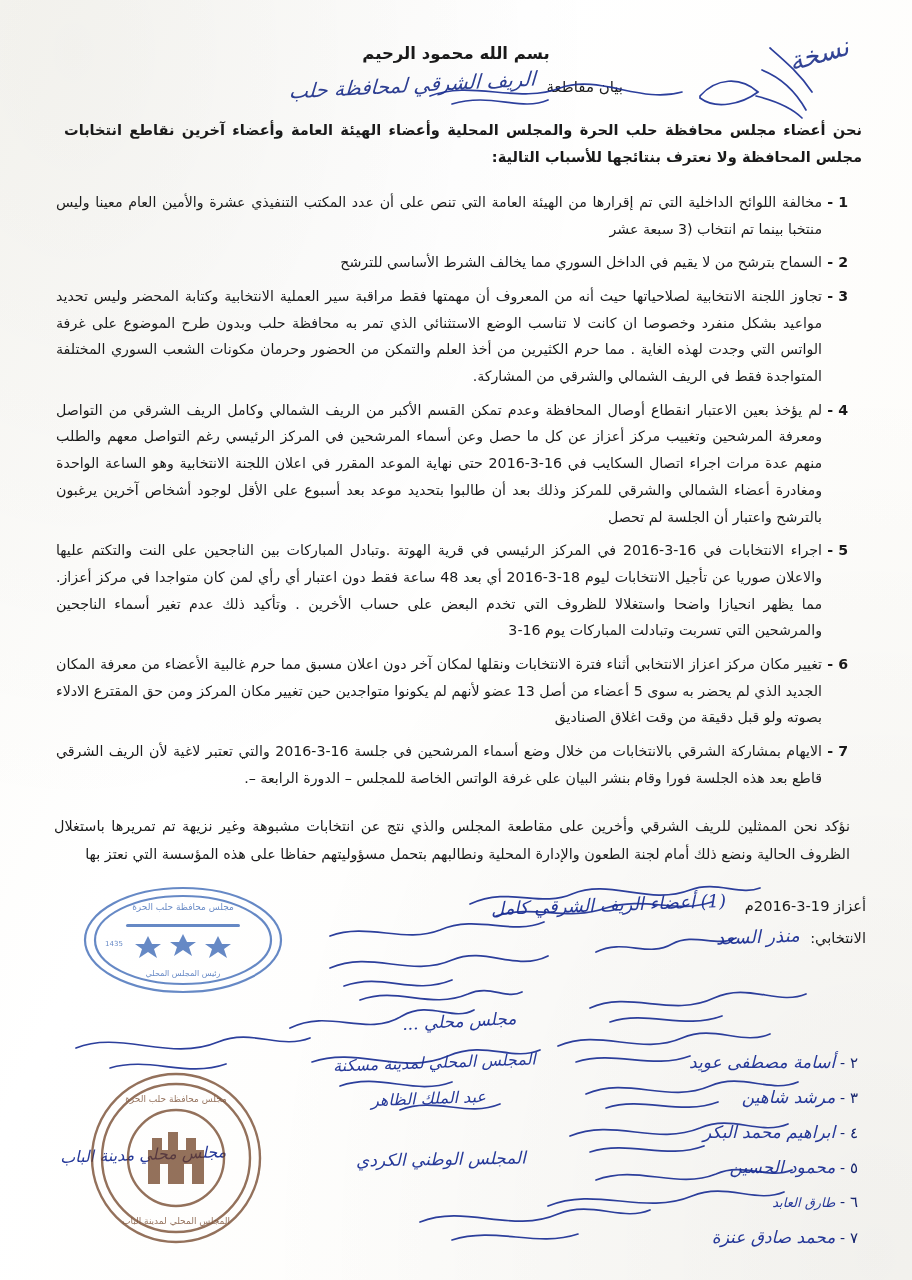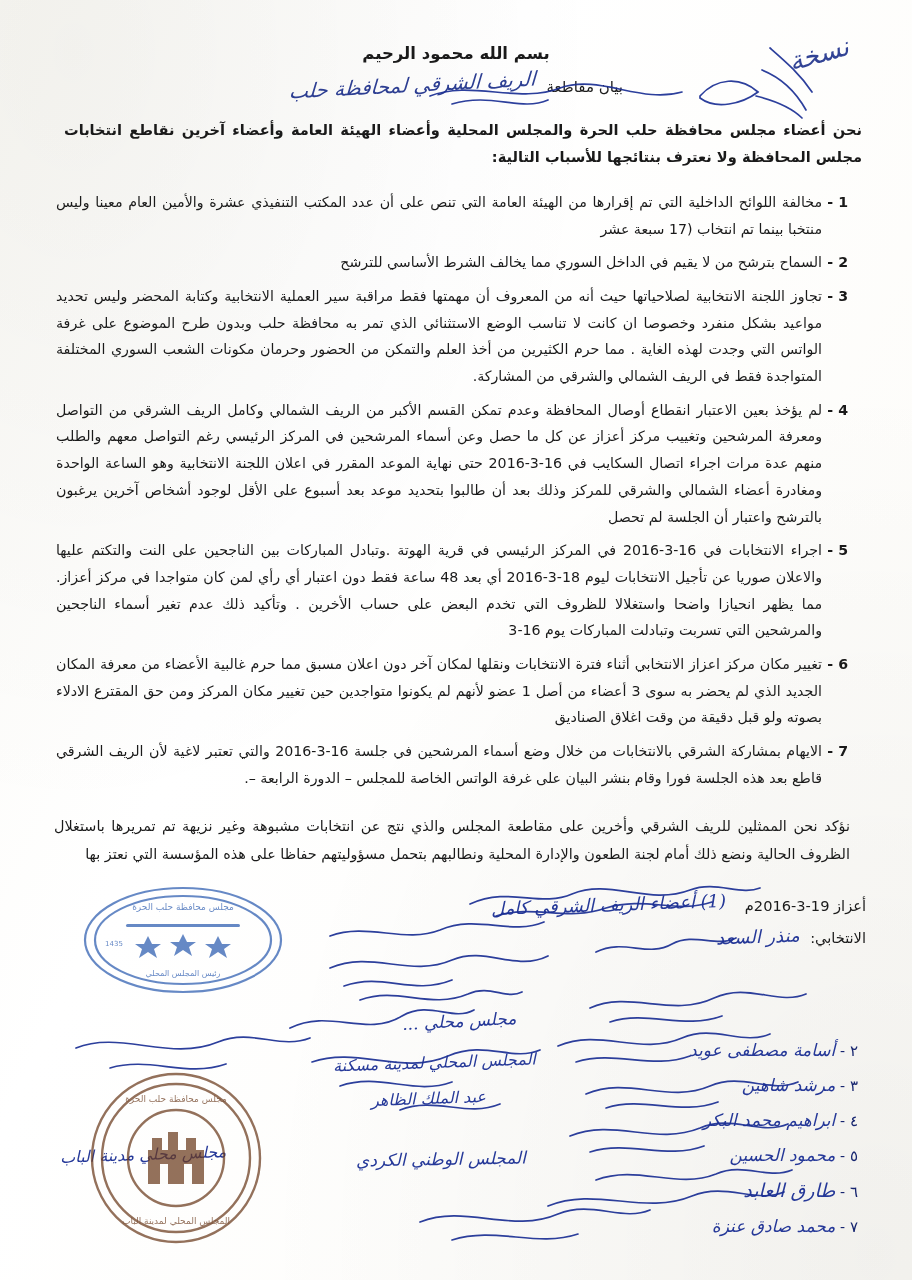--- a/index.html
+++ b/index.html
@@ -131,21 +131,21 @@
     position: absolute;
     color: #1b2f94;
     font-family: "DejaVu Serif", "Liberation Serif", serif;
     font-style: italic;
     white-space: nowrap;
     opacity: 0.95;
   }
   .num-list {
     position: absolute;
     right: 8px;
-    top: 84px;
+    top: 96px;
     font-size: 15px;
     line-height: 34px;
     color: #16256f;
     font-family: "DejaVu Serif", serif;
   }
   
   .stamp {
     position: absolute;
     border-radius: 50%;
     display: flex;
@@ -256,26 +256,26 @@
 
     <div class="subtitle-row">
       <span class="hw-topright">نسخة</span>
       <span class="printed">بيان مقاطعة</span>
       <span class="handwritten-inline">الريف الشرقي لمحافظة حلب</span>
     </div>
 
     <p class="intro">نحن أعضاء مجلس محافظة حلب الحرة والمجلس المحلية وأعضاء الهيئة العامة وأعضاء آخرين نقاطع انتخابات مجلس المحافظة ولا نعترف بنتائجها للأسباب التالية:</p>
 
     <ol class="clauses">
-      <li>مخالفة اللوائح الداخلية التي تم إقرارها من الهيئة العامة التي تنص على أن عدد المكتب التنفيذي عشرة والأمين العام معينا وليس منتخبا بينما تم انتخاب (17 سبعة عشر</li>
+      <li>مخالفة اللوائح الداخلية التي تم إقرارها من الهيئة العامة التي تنص على أن عدد المكتب التنفيذي عشرة والأمين العام معينا وليس منتخبا بينما تم انتخاب (3 سبعة عشر</li>
       <li>السماح بترشح من لا يقيم في الداخل السوري مما يخالف الشرط الأساسي للترشح</li>
       <li>تجاوز اللجنة الانتخابية لصلاحياتها حيث أنه من المعروف أن مهمتها فقط مراقبة سير العملية الانتخابية وكتابة المحضر وليس تحديد مواعيد بشكل منفرد وخصوصا ان كانت لا تناسب الوضع الاستثنائي الذي تمر به محافظة حلب وبدون طرح الموضوع على غرفة الواتس التي وجدت لهذه الغاية . مما حرم الكثيرين من أخذ العلم والتمكن من الحضور وحرمان مكونات الشعب السوري المختلفة المتواجدة فقط في الريف الشمالي والشرقي من المشاركة.</li>
       <li>لم يؤخذ بعين الاعتبار انقطاع أوصال المحافظة وعدم تمكن القسم الأكبر من الريف الشمالي وكامل الريف الشرقي من التواصل ومعرفة المرشحين وتغييب مركز أعزاز عن كل ما حصل وعن أسماء المرشحين في المركز الرئيسي رغم التواصل معهم والطلب منهم عدة مرات اجراء اتصال السكايب في 16-3-2016 حتى نهاية الموعد المقرر في اعلان اللجنة الانتخابية وهو الساعة الواحدة ومغادرة أعضاء الشمالي والشرقي للمركز وذلك بعد أن طالبوا بتحديد موعد بعد أسبوع على الأقل لوجود أشخاص آخرين يرغبون بالترشح واعتبار أن الجلسة لم تحصل</li>
       <li>اجراء الانتخابات في 16-3-2016 في المركز الرئيسي في قرية الهوتة .وتبادل المباركات بين الناجحين على النت والتكتم عليها والاعلان صوريا عن تأجيل الانتخابات ليوم 18-3-2016 أي بعد 48 ساعة فقط دون اعتبار أي رأي لمن كان متواجدا في مركز أعزاز. مما يظهر انحيازا واضحا واستغلالا للظروف التي تخدم البعض على حساب الأخرين . وتأكيد ذلك عدم تغير أسماء الناجحين والمرشحين التي تسربت وتبادلت المباركات يوم 16-3</li>
-      <li>تغيير مكان مركز اعزاز الانتخابي أثناء فترة الانتخابات ونقلها لمكان آخر دون اعلان مسبق مما حرم غالبية الأعضاء من معرفة المكان الجديد الذي لم يحضر به سوى 3 أعضاء من أصل 1 عضو لأنهم لم يكونوا متواجدين حين تغيير مكان المركز ومن حق المقترع الادلاء بصوته ولو قبل دقيقة من وقت اغلاق الصناديق</li>
+      <li>تغيير مكان مركز اعزاز الانتخابي أثناء فترة الانتخابات ونقلها لمكان آخر دون اعلان مسبق مما حرم غالبية الأعضاء من معرفة المكان الجديد الذي لم يحضر به سوى 5 أعضاء من أصل 13 عضو لأنهم لم يكونوا متواجدين حين تغيير مكان المركز ومن حق المقترع الادلاء بصوته ولو قبل دقيقة من وقت اغلاق الصناديق</li>
       <li>الايهام بمشاركة الشرقي بالانتخابات من خلال وضع أسماء المرشحين في جلسة 16-3-2016 والتي تعتبر لاغية لأن الريف الشرقي قاطع بعد هذه الجلسة فورا وقام بنشر البيان على غرفة الواتس الخاصة للمجلس – الدورة الرابعة –.</li>
     </ol>
 
     <p class="closing">نؤكد نحن الممثلين للريف الشرقي وأخرين على مقاطعة المجلس والذي نتج عن انتخابات مشبوهة وغير نزيهة تم تمريرها باستغلال الظروف الحالية ونضع ذلك أمام لجنة الطعون والإدارة المحلية ونطالبهم بتحمل مسؤوليتهم حفاظا على هذه المؤسسة التي نعتز بها</p>
 
     <div class="date-line">
       <span>أعزاز 19-3-2016م</span>
       <span class="hand" style="position:relative; font-size:18px; margin-right:14px; transform:rotate(-2deg); display:inline-block;">(1) أعضاء الريف الشرقي كامل</span>
     </div>
 
@@ -298,21 +298,21 @@
         <div>
           <span>٤ -</span>
           <span class="hand" style="position:relative;font-size:17px;">ابراهيم محمد البكر</span>
         </div>
         <div>
           <span>٥ -</span>
           <span class="hand" style="position:relative;font-size:17px;font-style:italic;">محمود الحسين</span>
         </div>
         <div>
           <span>٦ -</span>
-          <span class="hand" style="position:relative;font-size:19px;">طارق العابد</span>
+          <span class="hand" style="position:relative;font-size:13px;">طارق العابد</span>
         </div>
         <div>
           <span>٧ -</span>
           <span class="hand" style="position:relative;font-size:17px;">محمد صادق عنزة</span>
         </div>
       </div>
 
       <span class="hand" style="top:62px; right:350px; font-size:17px; transform:rotate(-3deg);">مجلس محلي ...</span>
       <span class="hand" style="top:104px; right:330px; font-size:16px; transform:rotate(-2deg);">المجلس المحلي لمدينة مسكنة</span>
       <span class="hand" style="top:140px; right:380px; font-size:16px; transform:rotate(-2deg);">عبد الملك الظاهر</span>

